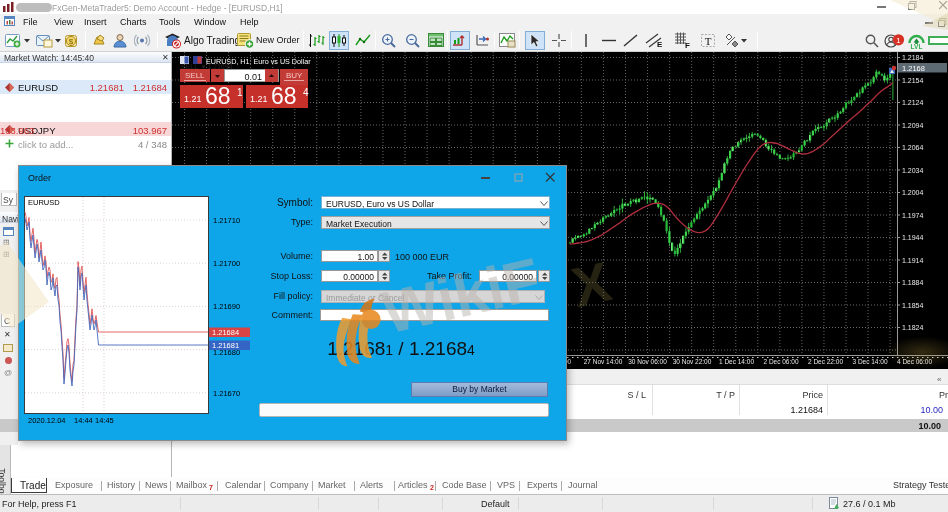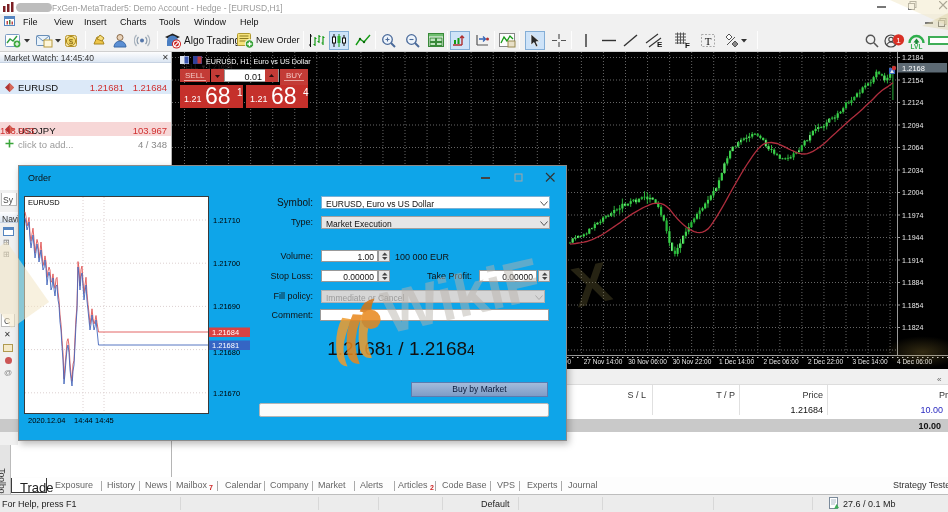--- a/index.html
+++ b/index.html
@@ -698,21 +698,21 @@
  </div>
  <div class="abs" style="left:-172px;top:50px;width:948px;height:12.5px;background:#c9c9c9">
   <div class="tx" style="left:0;top:1.5px;width:941px;text-align:right;font-size:9px;color:#111;font-weight:bold">10.00</div>
  </div>
  <div class="abs" style="left:480px;top:16px;width:1px;height:30px;background:#e0e0e0"></div>
  <div class="abs" style="left:567px;top:16px;width:1px;height:30px;background:#e0e0e0"></div>
  <div class="abs" style="left:655px;top:16px;width:1px;height:30px;background:#e0e0e0"></div>
 </div>
     <div class="abs" style="left:0;top:477px;width:948px;height:17px;background:#fdfdfd">
       <div class="abs" style="left:11px;top:0.5px;width:36px;height:15px;background:#fff;border:1.5px solid #3a3a3a;border-top:none"></div>
-      <div class="tx" style="left:20px;top:3px;font-size:13px;color:#222">Trade</div>
+      <div class="tx" style="left:20px;top:3px;font-size:10px;color:#222">Trade</div>
       <div class="tx" style="left:55px;top:3px;font-size:9px;color:#666">Exposure</div>
       <div class="tx" style="left:107px;top:3px;font-size:9px;color:#666">History</div>
       <div class="tx" style="left:145px;top:3px;font-size:9px;color:#666">News</div>
       <div class="tx" style="left:176px;top:3px;font-size:9px;color:#666">Mailbox</div>
       <div class="tx" style="left:225px;top:3px;font-size:9px;color:#666">Calendar</div>
       <div class="tx" style="left:270px;top:3px;font-size:9px;color:#666">Company</div>
       <div class="tx" style="left:318px;top:3px;font-size:9px;color:#666">Market</div>
       <div class="tx" style="left:360px;top:3px;font-size:9px;color:#666">Alerts</div>
       <div class="tx" style="left:398px;top:3px;font-size:9px;color:#666">Articles</div>
       <div class="tx" style="left:442px;top:3px;font-size:9px;color:#666">Code Base</div>

